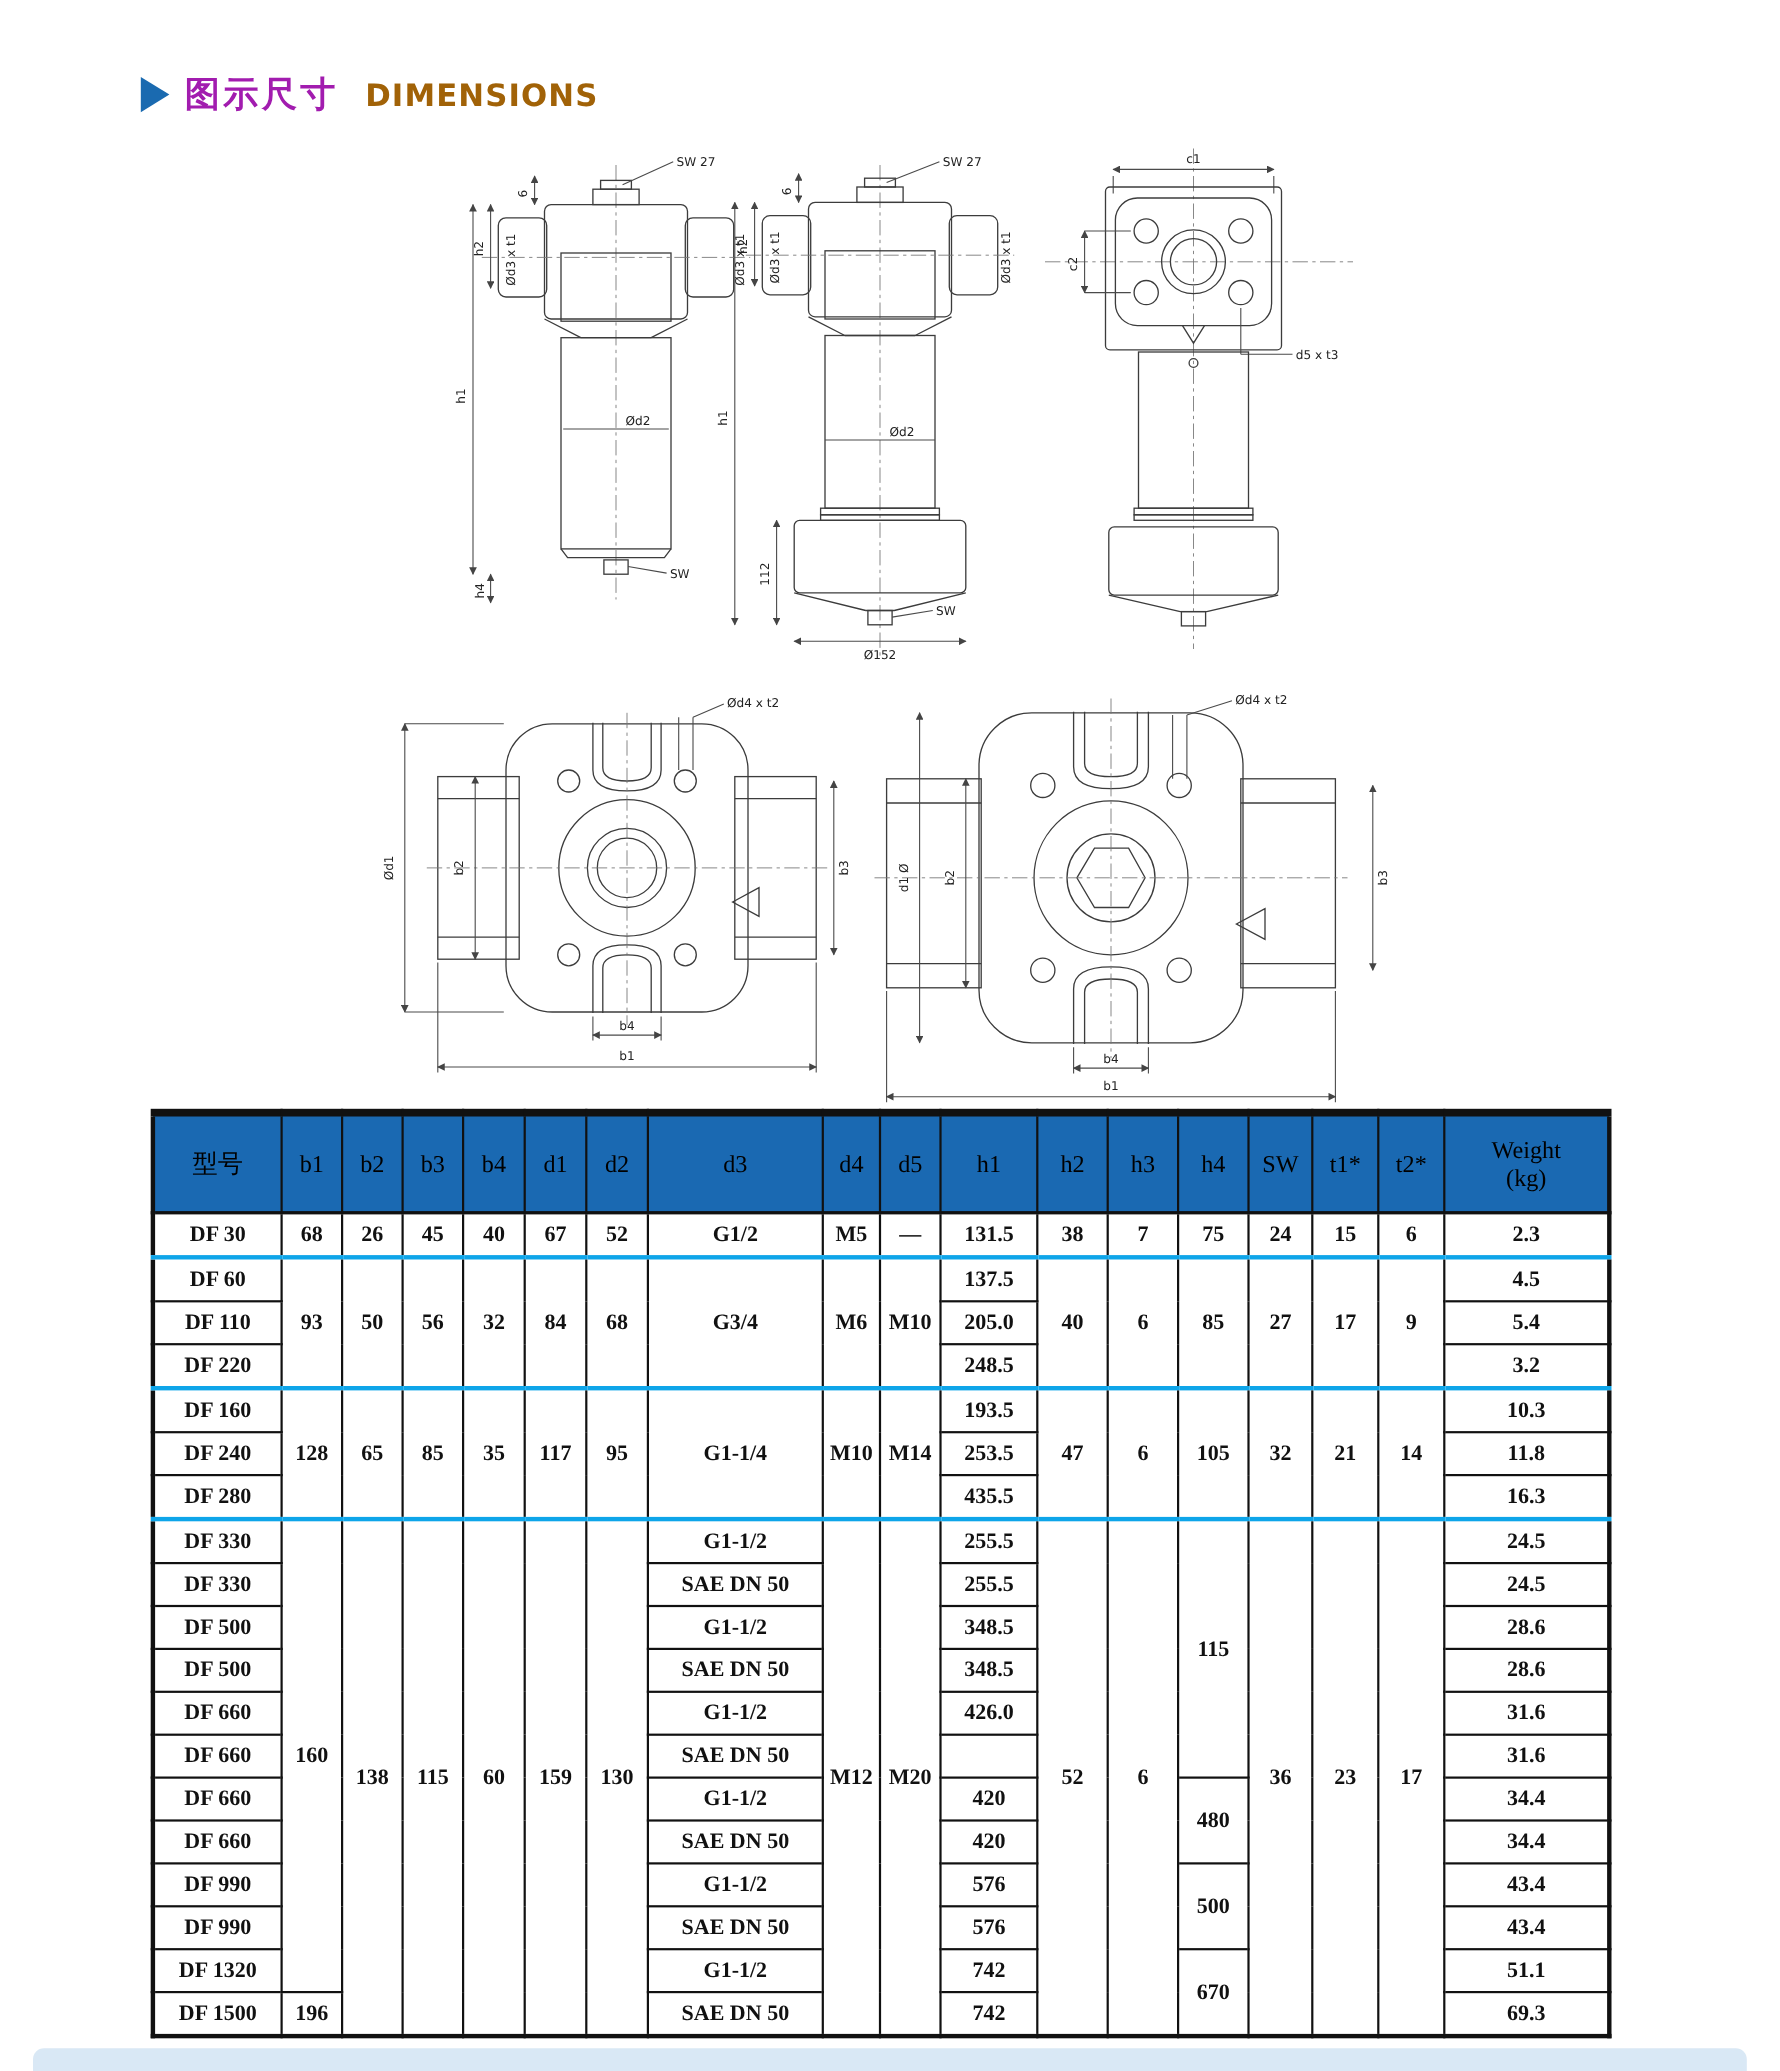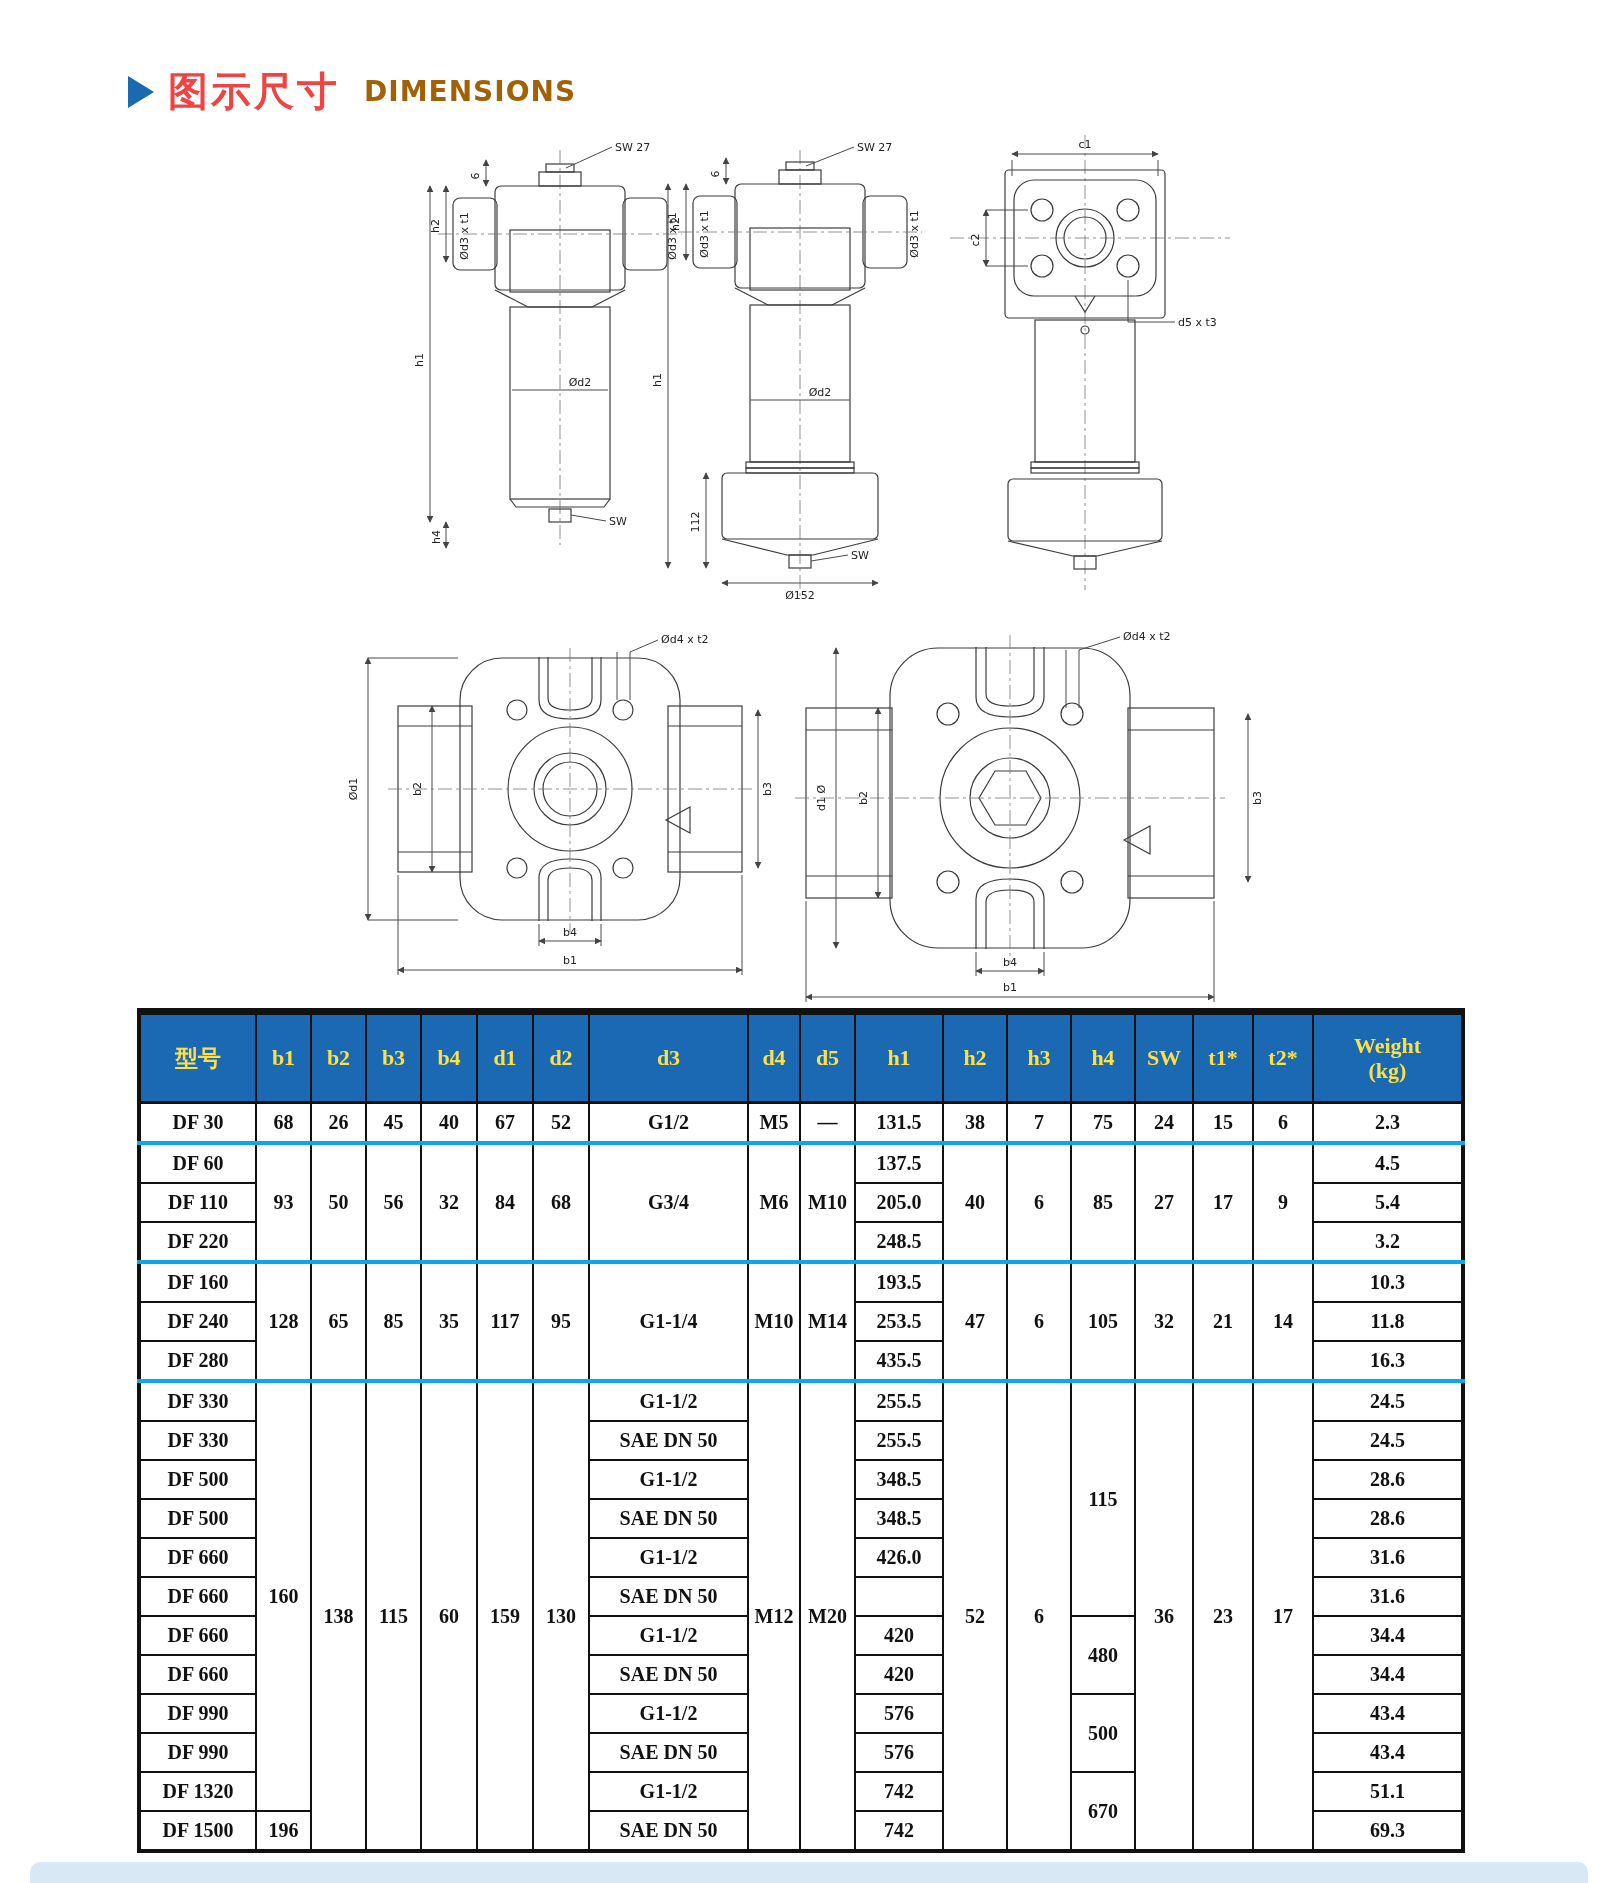--- a/index.html
+++ b/index.html
@@ -2,35 +2,35 @@
 <html><head>
 <meta charset="utf-8">
 <style>
   html,body{margin:0;padding:0;background:#fff;}
   .page{position:relative;width:1618px;height:1883px;background:#fff;overflow:hidden;
         font-family:"Liberation Serif",serif;}
   
   .page-header{position:absolute;top:64px;left:128px;display:flex;align-items:center;}
   .hdr-arrow{width:0;height:0;border-left:26px solid #1a6ab0;border-top:16px solid transparent;
              border-bottom:16px solid transparent;margin-right:14px;}
-  .title-zh{font-family:"DejaVu Sans",sans-serif;font-size:40px;font-weight:bold;color:#ef4444;letter-spacing:3px;}
+  .title-zh{font-family:"DejaVu Sans",sans-serif;font-size:32px;font-weight:bold;color:#a21caf;letter-spacing:3px;}
   .title-en{font-family:"DejaVu Sans",sans-serif;font-size:28px;font-weight:bold;color:#a16207;margin-left:24px;letter-spacing:1px;}
   
   .drawings{position:absolute;top:0;left:0;}
   .dwg{stroke:#3c3c3c;stroke-width:1.2;fill:none;}
   .dim{stroke:#4a4a4a;stroke-width:1;fill:none;}
   .cl{stroke:#777;stroke-width:.8;fill:none;stroke-dasharray:14 4 3 4;}
   .lbl{font-family:"DejaVu Sans",sans-serif;font-size:11px;fill:#222;stroke:none;}
   
   .table-wrap{position:absolute;top:1008px;left:137px;}
   table.dims{border-collapse:collapse;table-layout:fixed;width:1324px;
              font-family:"Liberation Serif",serif;font-weight:bold;color:#111;}
   table.dims{border:4px solid #111;border-top:7px solid #111;}
-  table.dims th{background:#1a69b2;color:#fde047;border:2px solid #111;height:84px;
-                font-size:22px;white-space:pre-line;line-height:1.15;font-weight:bold;}
+  table.dims th{background:#1a69b2;color:#000000;border:2px solid #111;height:84px;
+                font-size:22px;white-space:pre-line;line-height:1.15;font-weight:normal;}
   table.dims th:first-child{font-family:"DejaVu Sans",sans-serif;font-size:23px;}
   table.dims thead tr{border-bottom:3px solid #111;}
   table.dims td{border:2px solid #111;height:37px;text-align:center;vertical-align:middle;
                 font-size:20px;padding:0 2px;}
   table.dims tr.group-start td{border-top:4px solid #0ea5e9;}
   
   .footer-bar{position:absolute;left:30px;bottom:0;width:1558px;height:21px;
               background:#d9e8f5;border-radius:10px 10px 0 0;}
 </style>
 </head>

